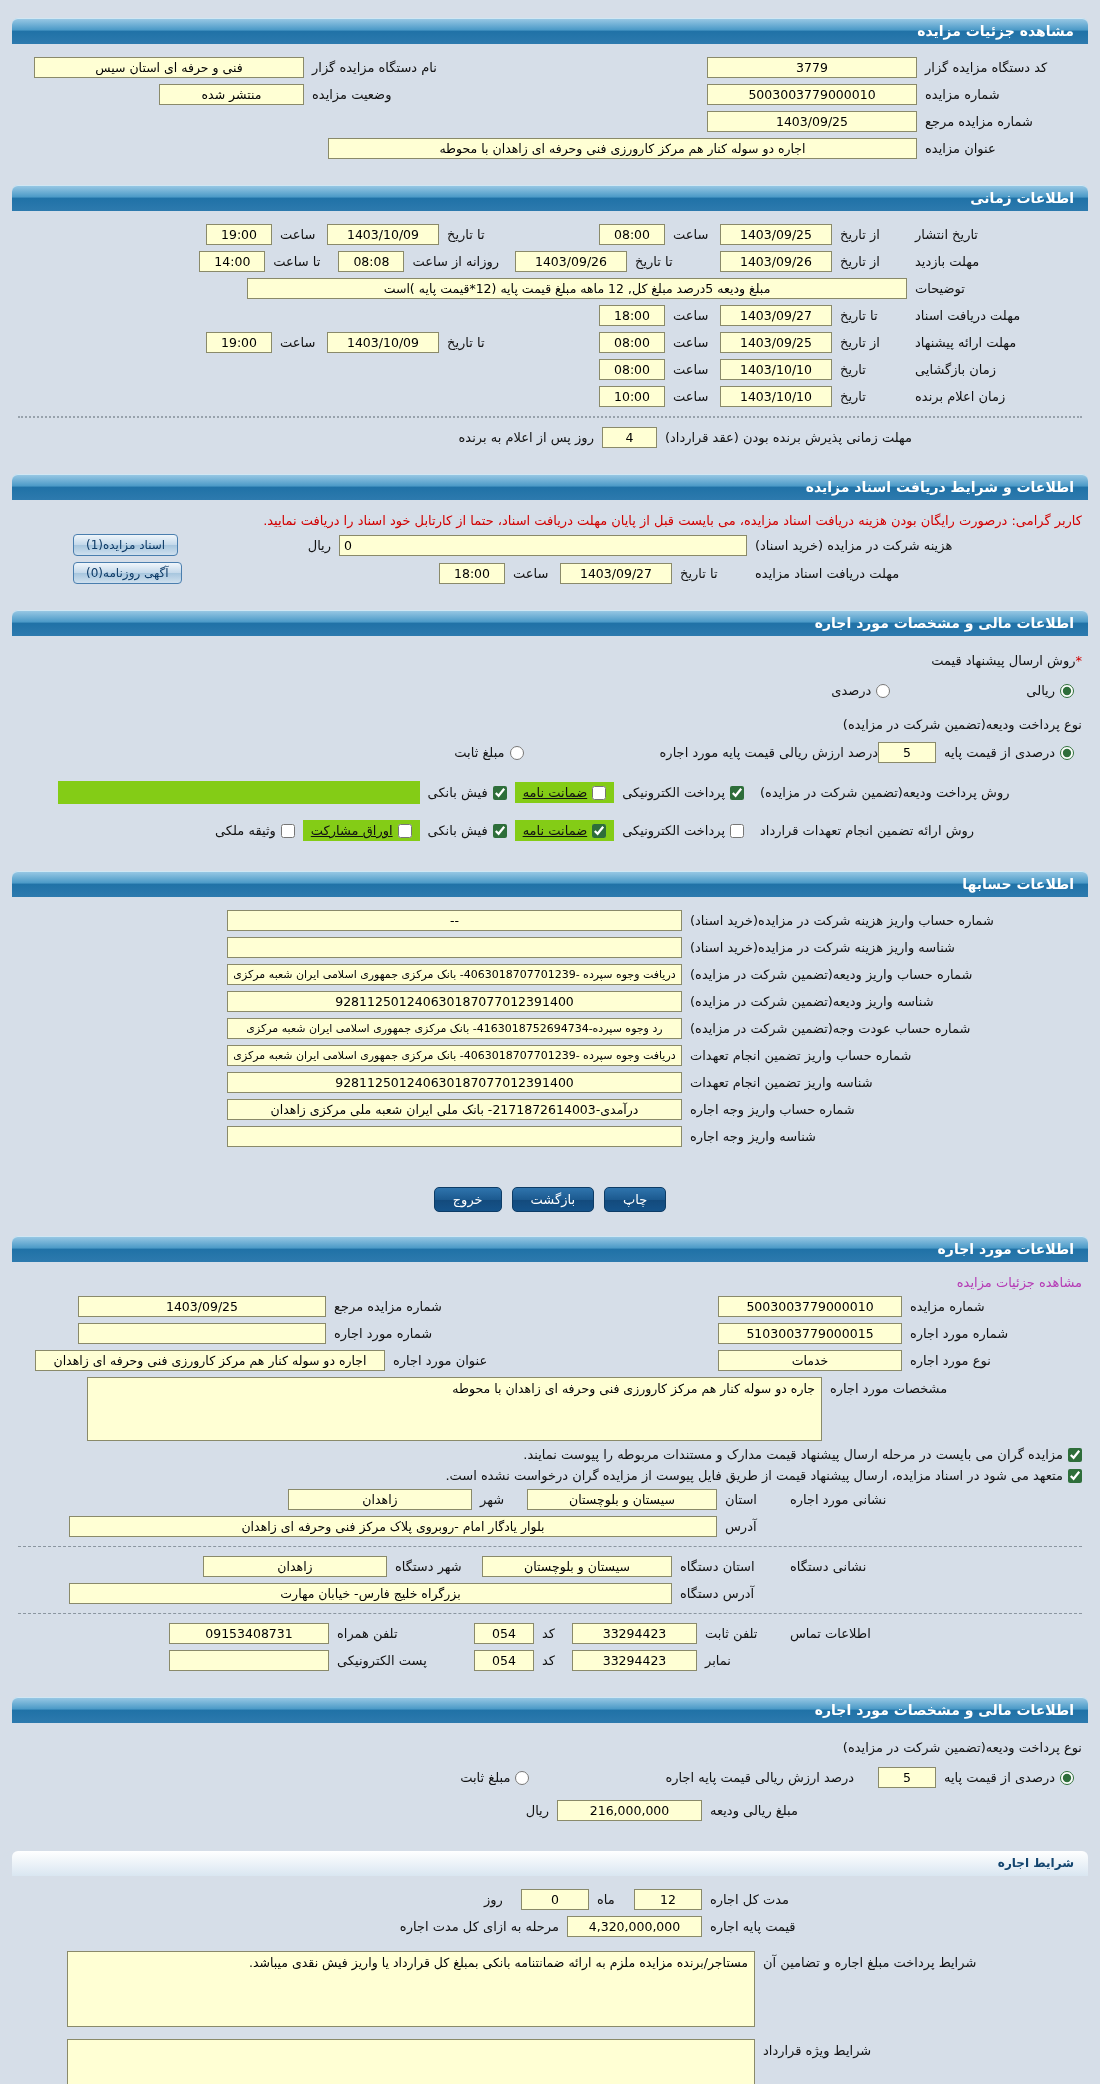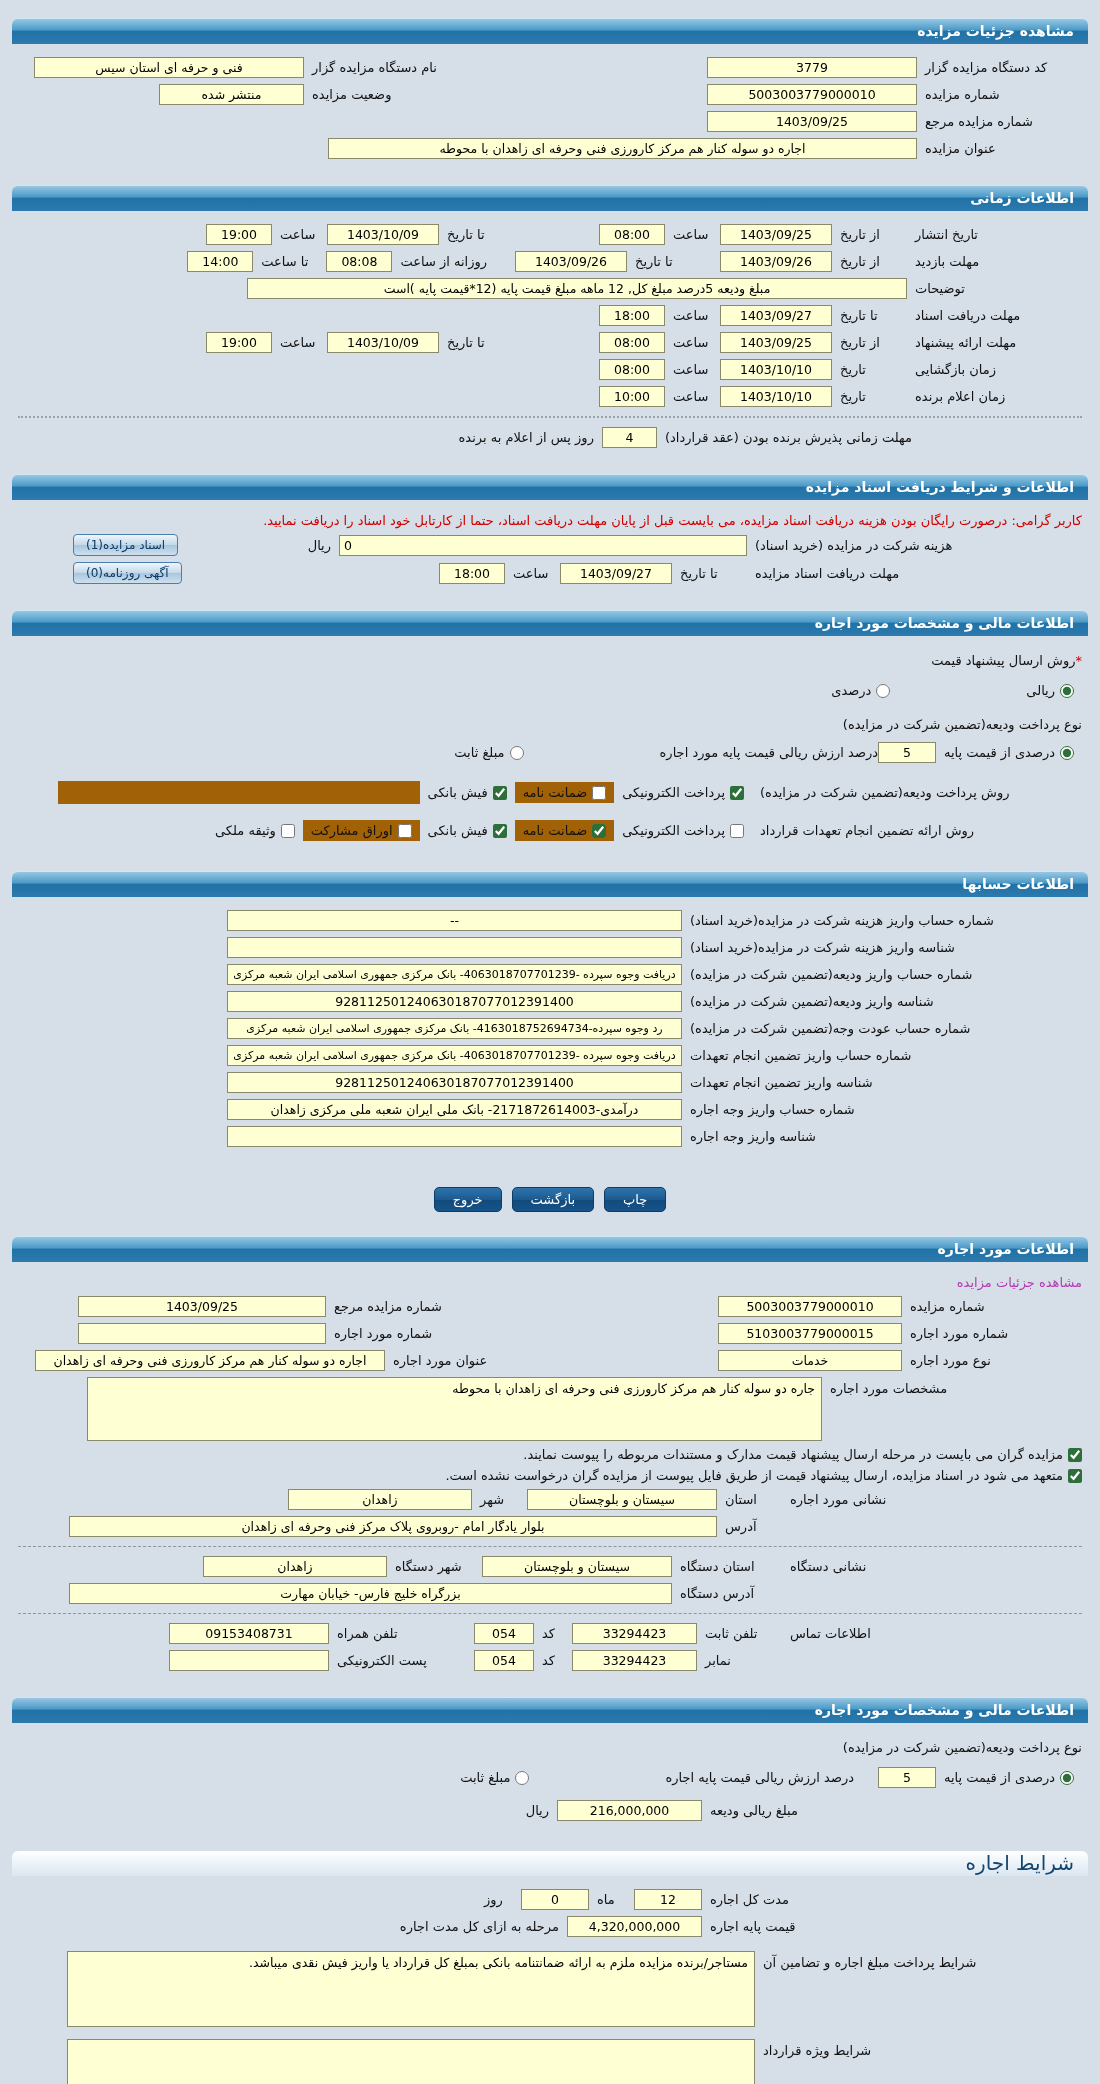--- a/index.html
+++ b/index.html
@@ -4,39 +4,39 @@
 <style>
   html,body{margin:0;padding:0;}
   body{width:1100px;min-height:2084px;background:#d6dee8;direction:rtl;
        font-family:"DejaVu Sans",sans-serif;font-size:13px;color:#111;}
   .page{padding:8px 12px 18px;box-sizing:border-box;}
   .hdr{height:26px;line-height:26px;border-radius:6px 6px 0 0;
        background:linear-gradient(to bottom,#9dcbe6 0%,#4d9bc8 45%,#2072a7 52%,#2d7aae 100%);
        color:#fff;font-weight:bold;font-size:14px;padding:0 14px;margin-top:10px;
        box-shadow:inset 0 1px 0 rgba(255,255,255,.55);}
   .subhdr{height:25px;line-height:25px;background:linear-gradient(#ffffff,#d9e6f1);
-       color:#13456f;font-weight:normal;font-size:20px;padding:0 14px;margin-top:10px;border-radius:6px 6px 0 0;}
+       color:#13456f;font-weight:bold;font-size:12px;padding:0 14px;margin-top:10px;border-radius:6px 6px 0 0;}
   .panel{padding:7px 6px 10px;}
   .frow{display:flex;align-items:center;margin:6px 0;}
   .frow.top{align-items:flex-start;}
   .lbl{white-space:nowrap;padding-left:8px;text-align:left;box-sizing:border-box;}
   .inp{background:#ffffd4;border:1px solid #8a8a6a;height:21px;font:12.5px "DejaVu Sans",sans-serif;
        text-align:center;padding:0 4px;box-sizing:border-box;color:#000;direction:rtl;}
   textarea.inp{height:auto;text-align:right;padding:3px 6px;resize:none;}
   .btn{background:linear-gradient(#2f74ad,#1c5a90 50%,#134a7c 51%,#15538a);color:#fff;
        border:1px solid #0d3c66;border-radius:5px;font:13px "DejaVu Sans",sans-serif;
        padding:4px 18px;cursor:pointer;}
   .btn-grad{background:linear-gradient(#f0f6fb,#c3d8ea 50%,#a7c6de 51%,#cfe0ee);
        border:1px solid #4a7eae;border-radius:4px;color:#0d3a66;
        font:12px "DejaVu Sans",sans-serif;padding:3px 12px;cursor:pointer;white-space:nowrap;}
   .dotsep{border-top:2px dotted #98a2ac;margin:9px 0;}
   .dashsep{border-top:1px dashed #8b96a0;margin:9px 0;}
   .red{color:#d10000;}
   .link{color:#b53ab5;cursor:pointer;}
-  .strip{background:#a16207;}
+  .strip{background:#84cc16;text-decoration:underline;}
   .chk{display:flex;align-items:center;padding:3px 8px;white-space:nowrap;cursor:pointer;}
   input[type=checkbox],input[type=radio]{width:14px;height:14px;margin:0 0 0 5px;accent-color:#2e6e3a;}
   .center{justify-content:center;}
   .gap10{gap:10px;}
 </style>
 </head>
 <body>
 
 <div class="page">
 
@@ -80,21 +80,21 @@
       <input class="inp" style="width: 112px;" value="1403/10/09">
       <span class="lbl" style="width:55px;padding-right:10px">ساعت</span>
       <input class="inp" style="width: 66px;" value="19:00">
     </div>
     <div class="frow">
       <span class="lbl" style="width:175px">مهلت بازدید</span>
       <span class="lbl" style="width:75px">از تاریخ</span>
       <input class="inp" style="width: 112px;" value="1403/09/26">
       <span class="lbl" style="width:75px;margin-right:18px">تا تاریخ</span>
       <input class="inp" style="width: 112px;" value="1403/09/26">
-      <span class="lbl" style="margin-right:28px">روزانه از ساعت</span>
+      <span class="lbl" style="margin-right:16px">روزانه از ساعت</span>
       <input class="inp" style="width: 66px;" value="08:08">
       <span class="lbl" style="margin-right:18px">تا ساعت</span>
       <input class="inp" style="width: 66px;" value="14:00">
     </div>
     <div class="frow">
       <span class="lbl" style="width:175px">توضیحات</span>
       <input class="inp" style="width: 660px;" value="مبلغ ودیعه 5درصد مبلغ کل, 12 ماهه مبلغ قیمت پایه (12*قیمت پایه )است">
     </div>
     <div class="frow">
       <span class="lbl" style="width:175px">مهلت دریافت اسناد</span>

